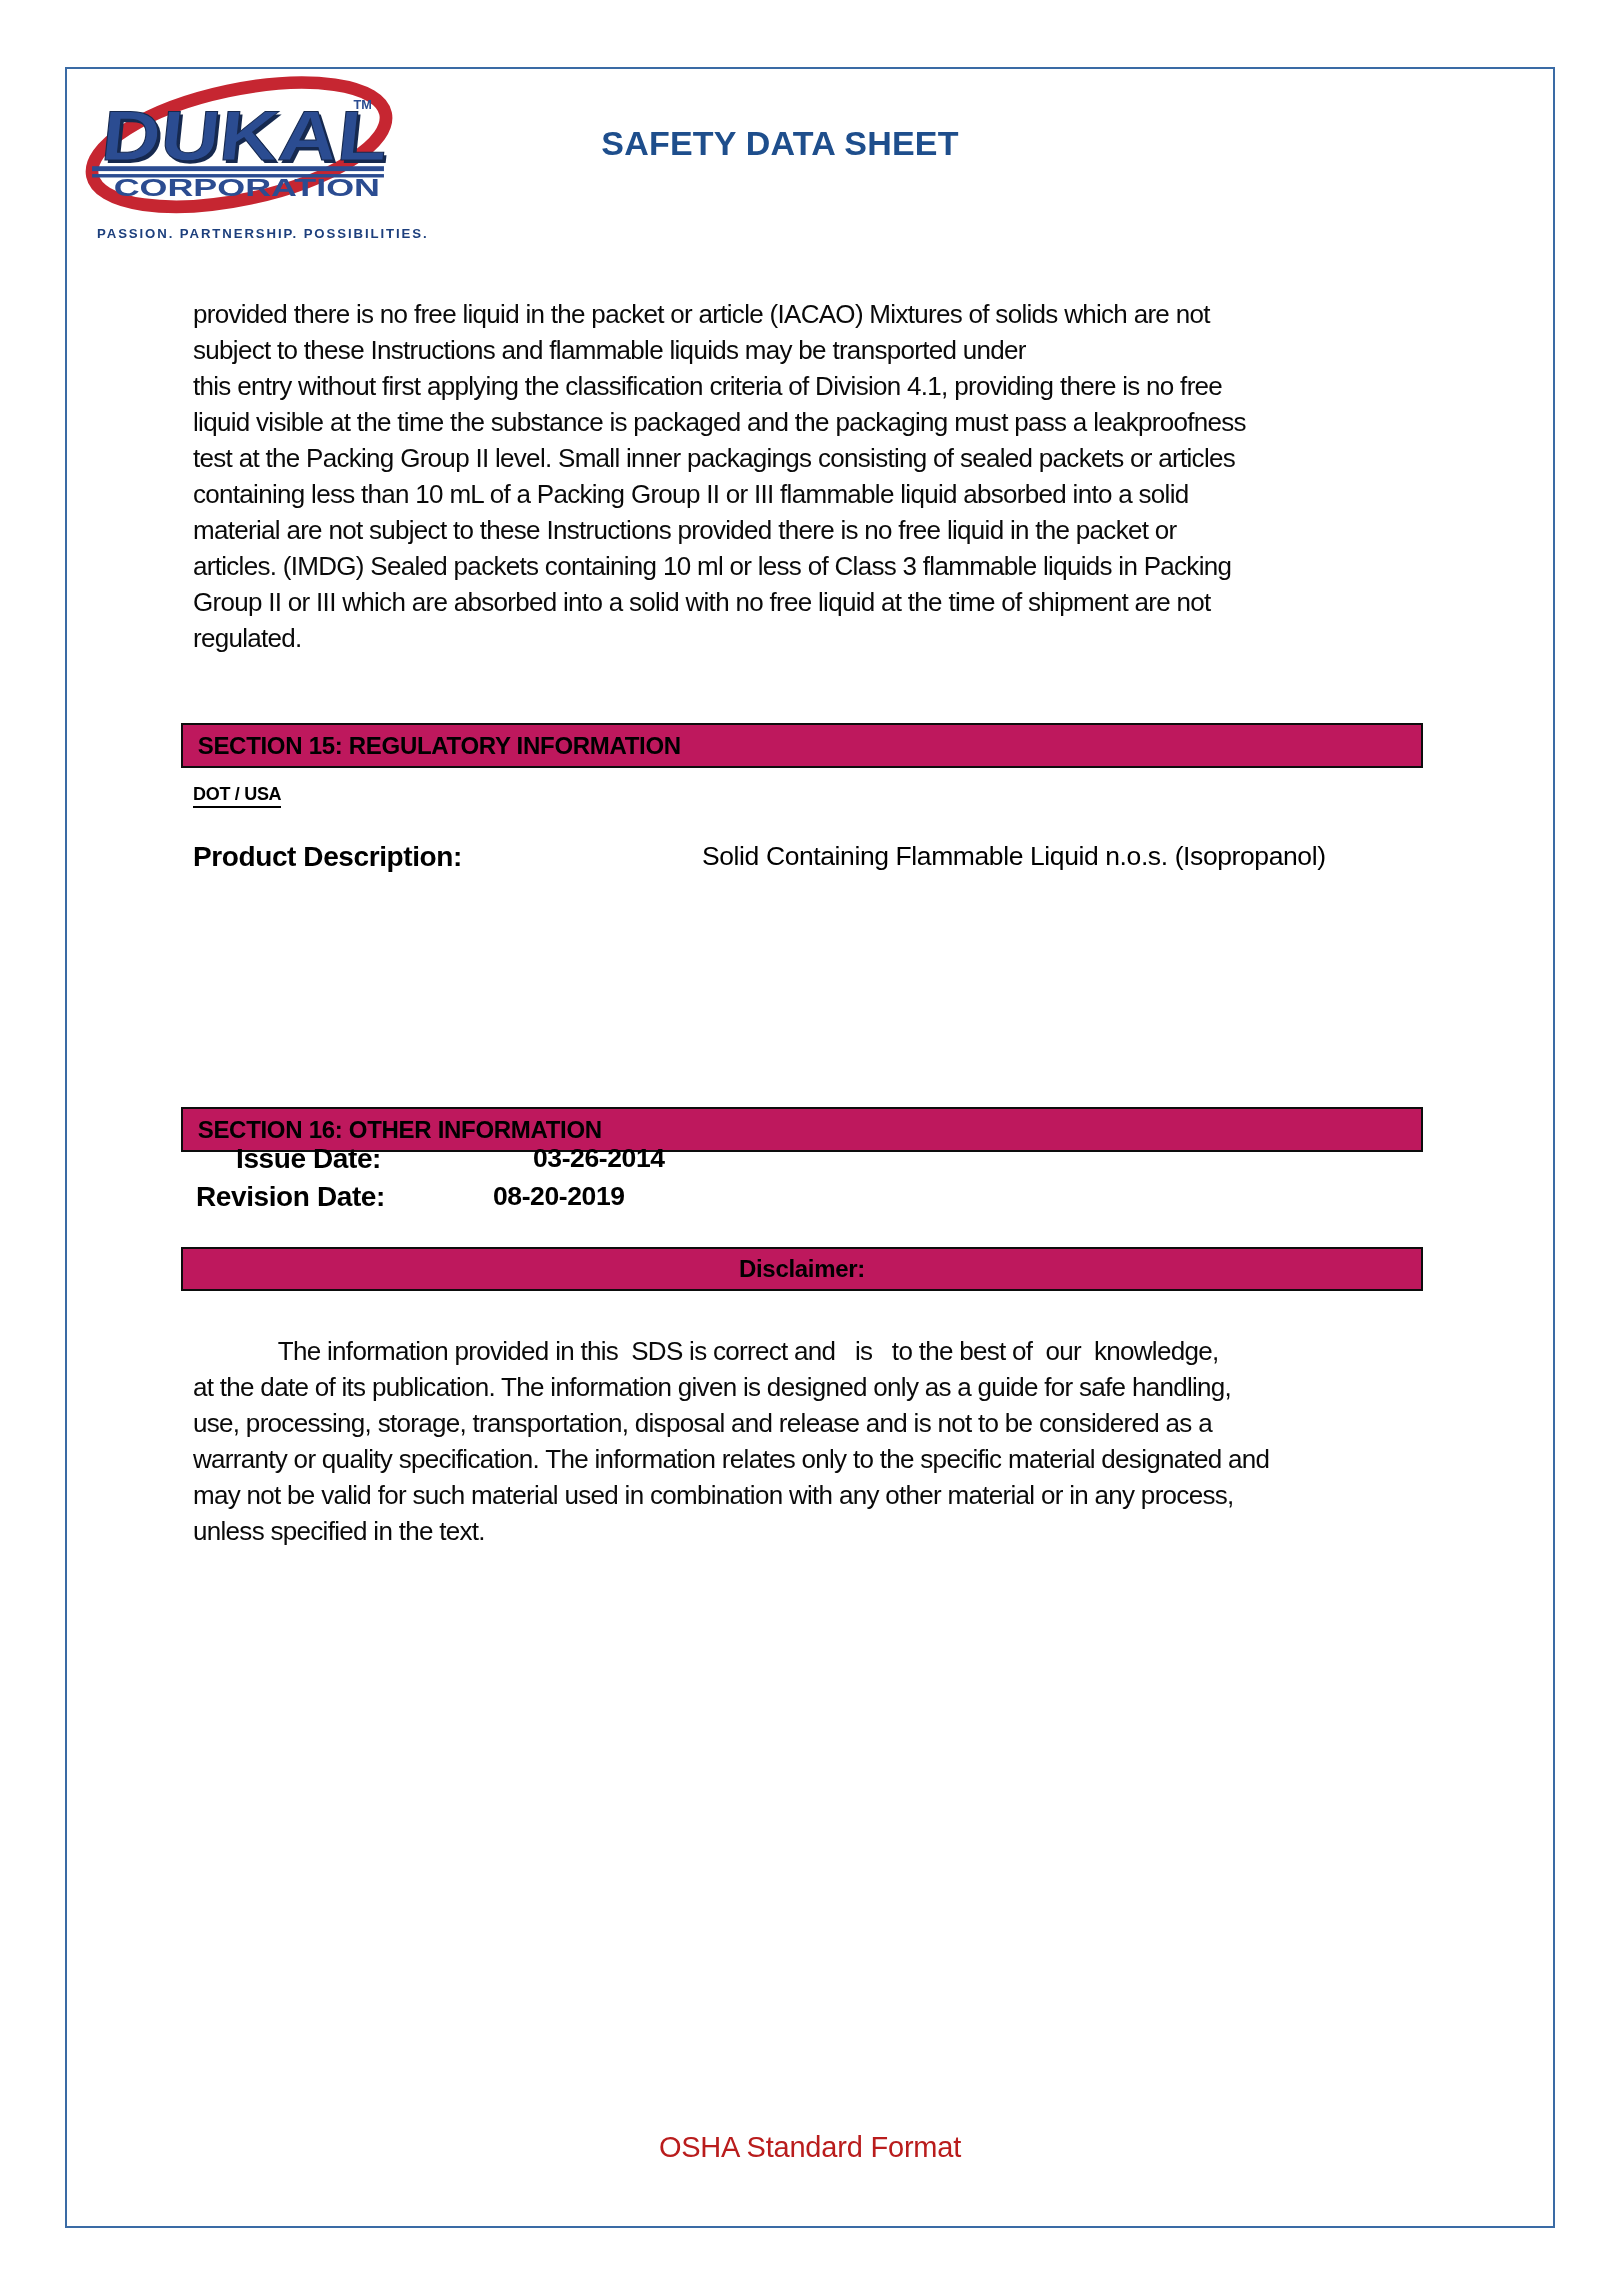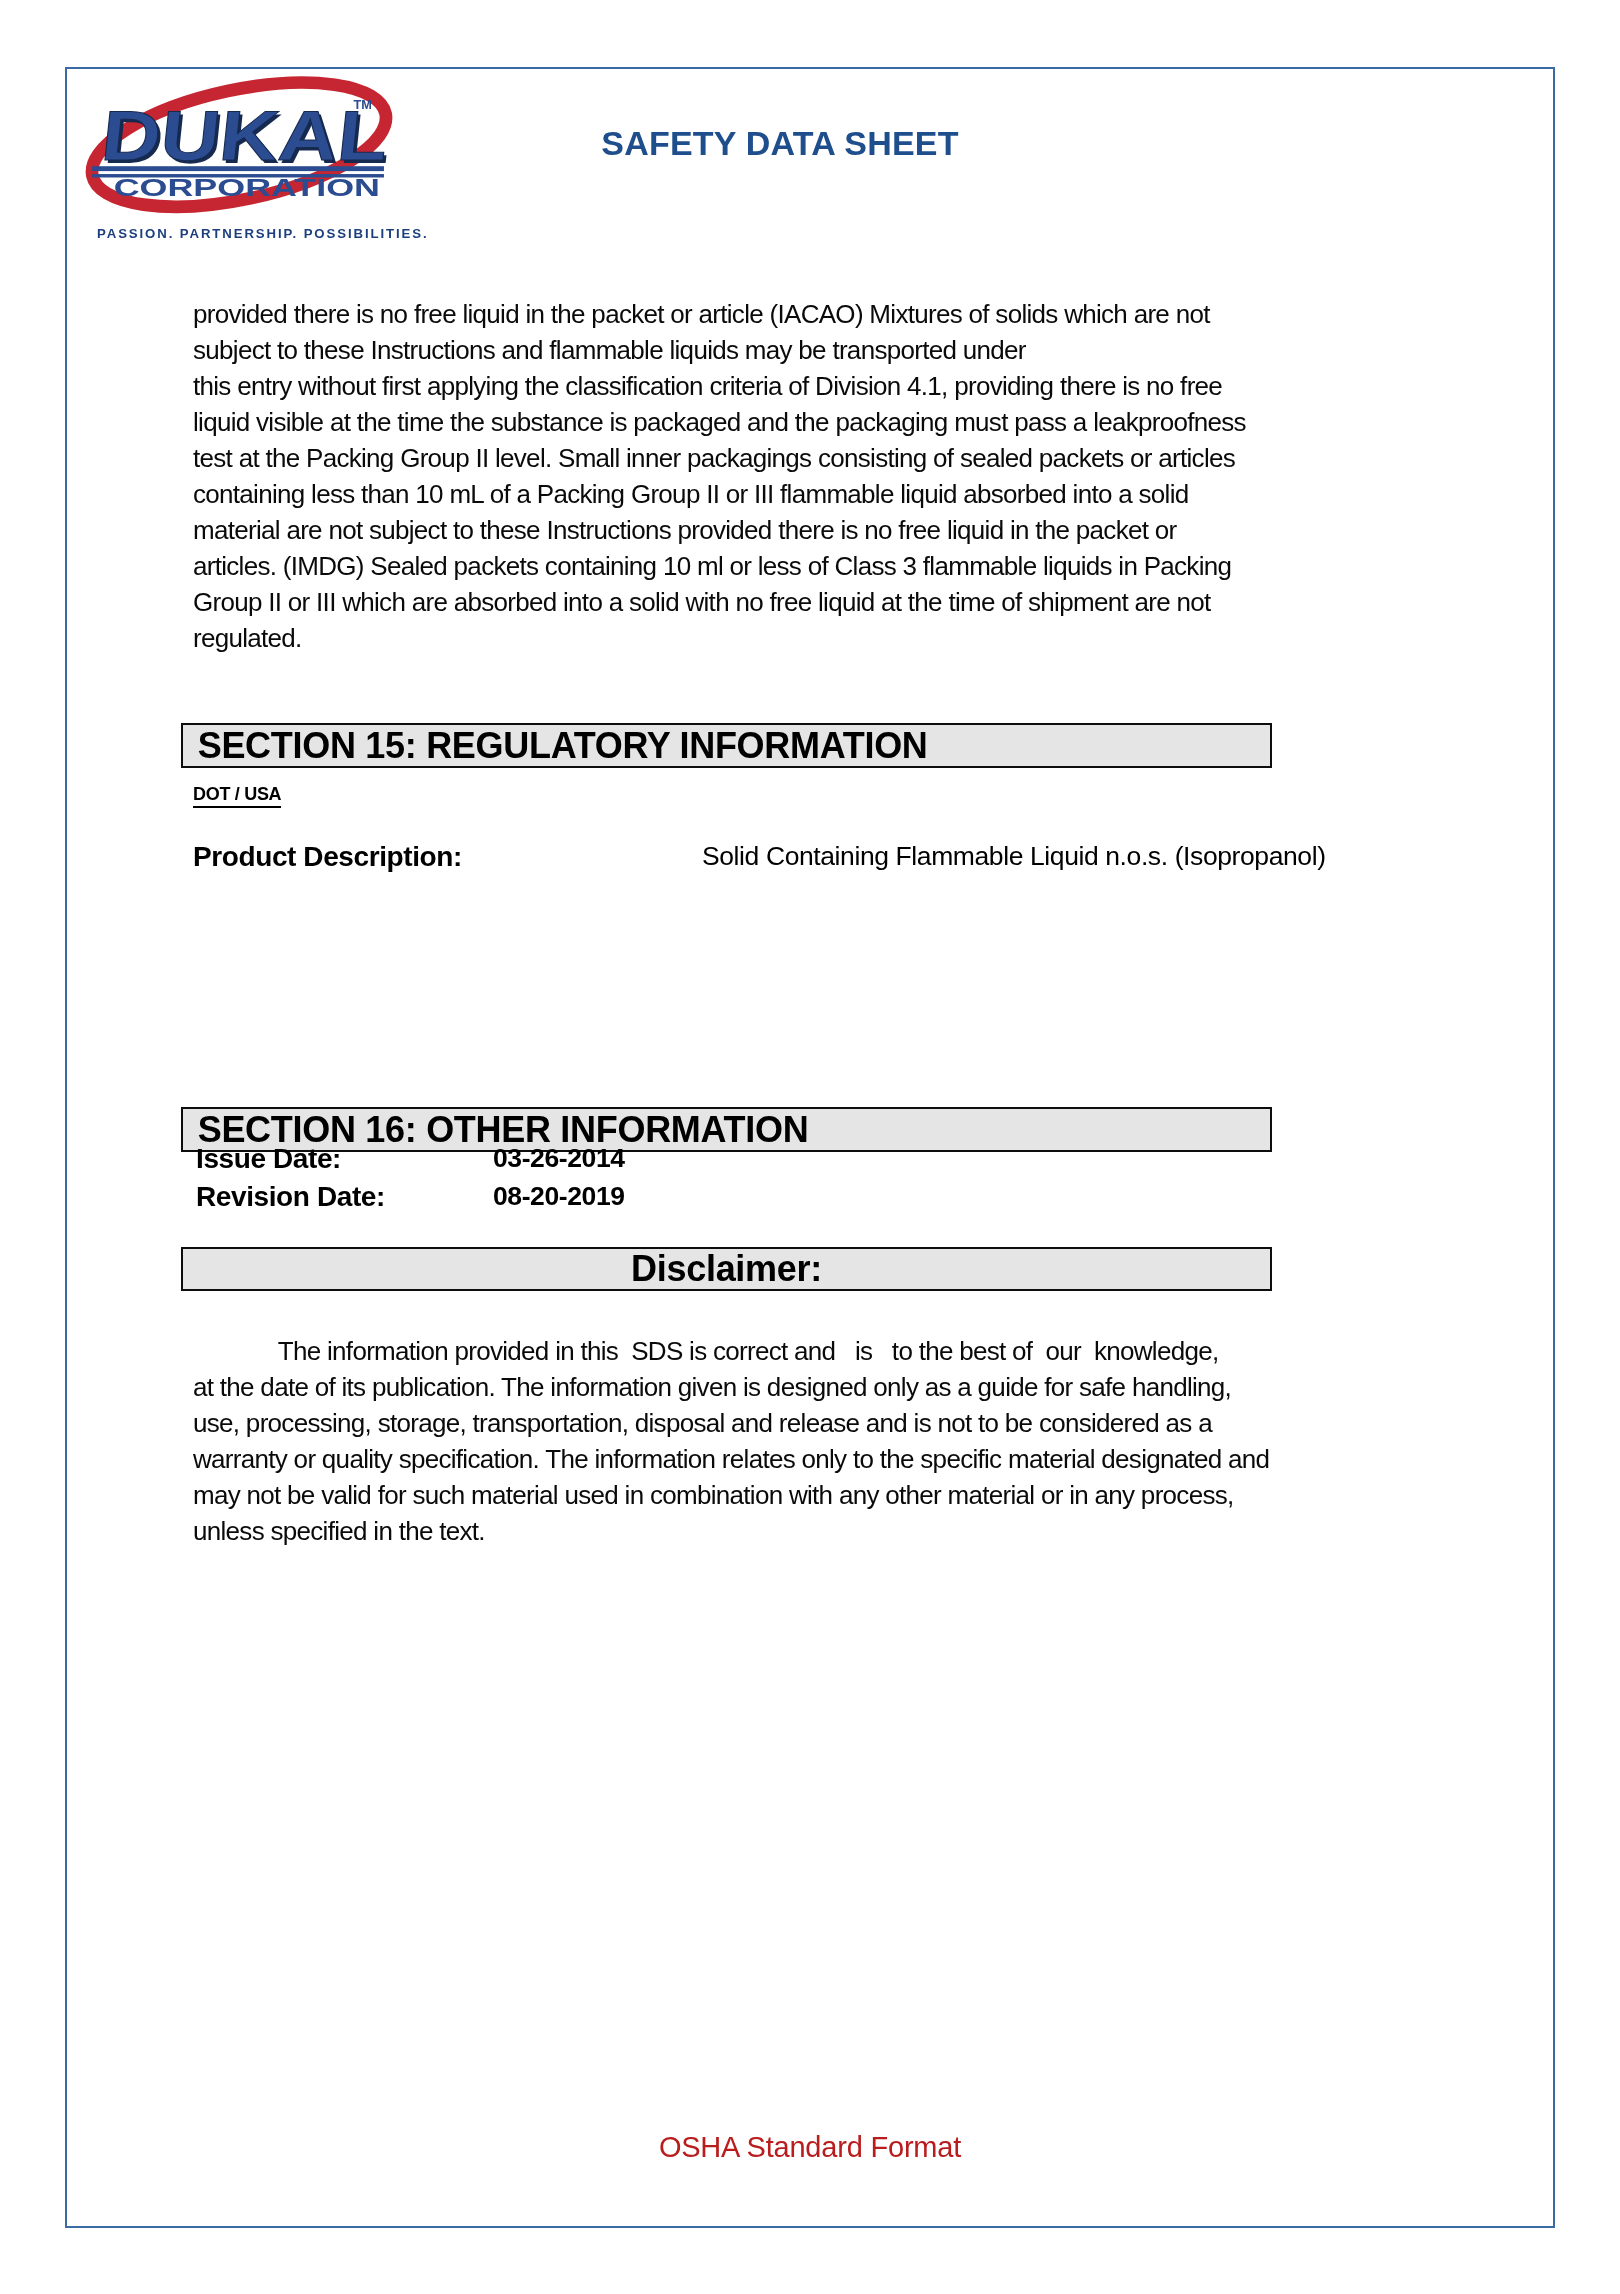--- a/index.html
+++ b/index.html
@@ -35,40 +35,40 @@
     margin-top: 30px;
   }
   
   .intro-text {
     position: absolute; left: 193px; top: 296px; width: 1304px;
     font-size: 26px; line-height: 36px; letter-spacing: -0.7px;
     white-space: pre-wrap; color: #0a0a0a;
   }
   
   .section-bar {
-    position: absolute; left: 181px; width: 1091px; height: 45px;
-    background: #e5e5e5; border: 2.5px solid #0d0d0d;
+    position: absolute; left: 181px; width: 1242px; height: 45px;
+    background: #be185d; border: 2.5px solid #0d0d0d;
     display: flex; align-items: center;
-    font-size: 36px; font-weight: bold; color: #000;
+    font-size: 24px; font-weight: bold; color: #000;
     letter-spacing: -0.3px;
     padding-left: 14.7px;
   }
   .bar-s15 { top: 723px; }
   .bar-s16 { top: 1062px; margin-top: 45px; }
   .bar-disclaimer { top: 1247px; height: 44px; justify-content: center; padding-left: 0; }
   
   .subheading {
     position: absolute; left: 193px; top: 784px;
     font-size: 18px; font-weight: bold;
     border-bottom: 2.9px solid #000; padding-bottom: 1px;
     letter-spacing: -0.3px;
   }
   .field-row { position: absolute; left: 0; width: 1490px; height: 35px; }
   .row-product  { top: 841px; }
-  .row-issue    { top: 1143px; }
+  .row-issue    { top: 1143px; margin-left: 40px; }
   .row-revision { top: 1181px; }
   .field-label {
     position: absolute; left: 193px;
     font-size: 28px; font-weight: bold; letter-spacing: -0.4px;
     white-space: nowrap;
   }
   .row-issue .field-label, .row-revision .field-label { left: 196px; }
   .field-value {
     position: absolute; left: 702px;
     font-size: 26.5px; letter-spacing: -0.4px; white-space: nowrap;

